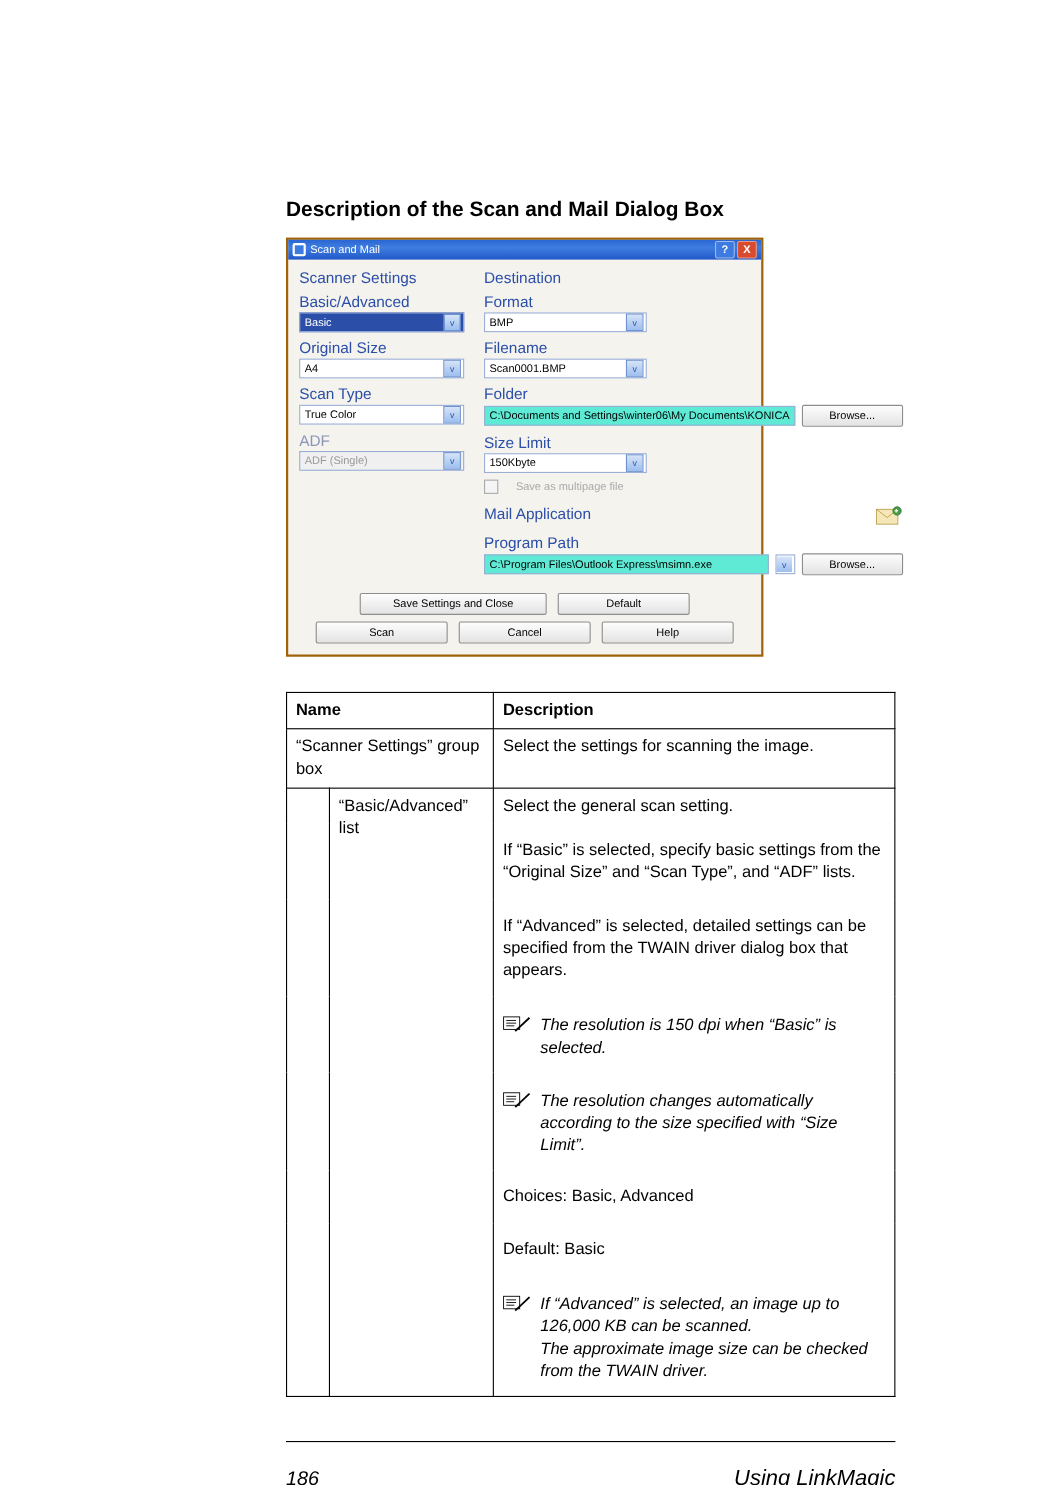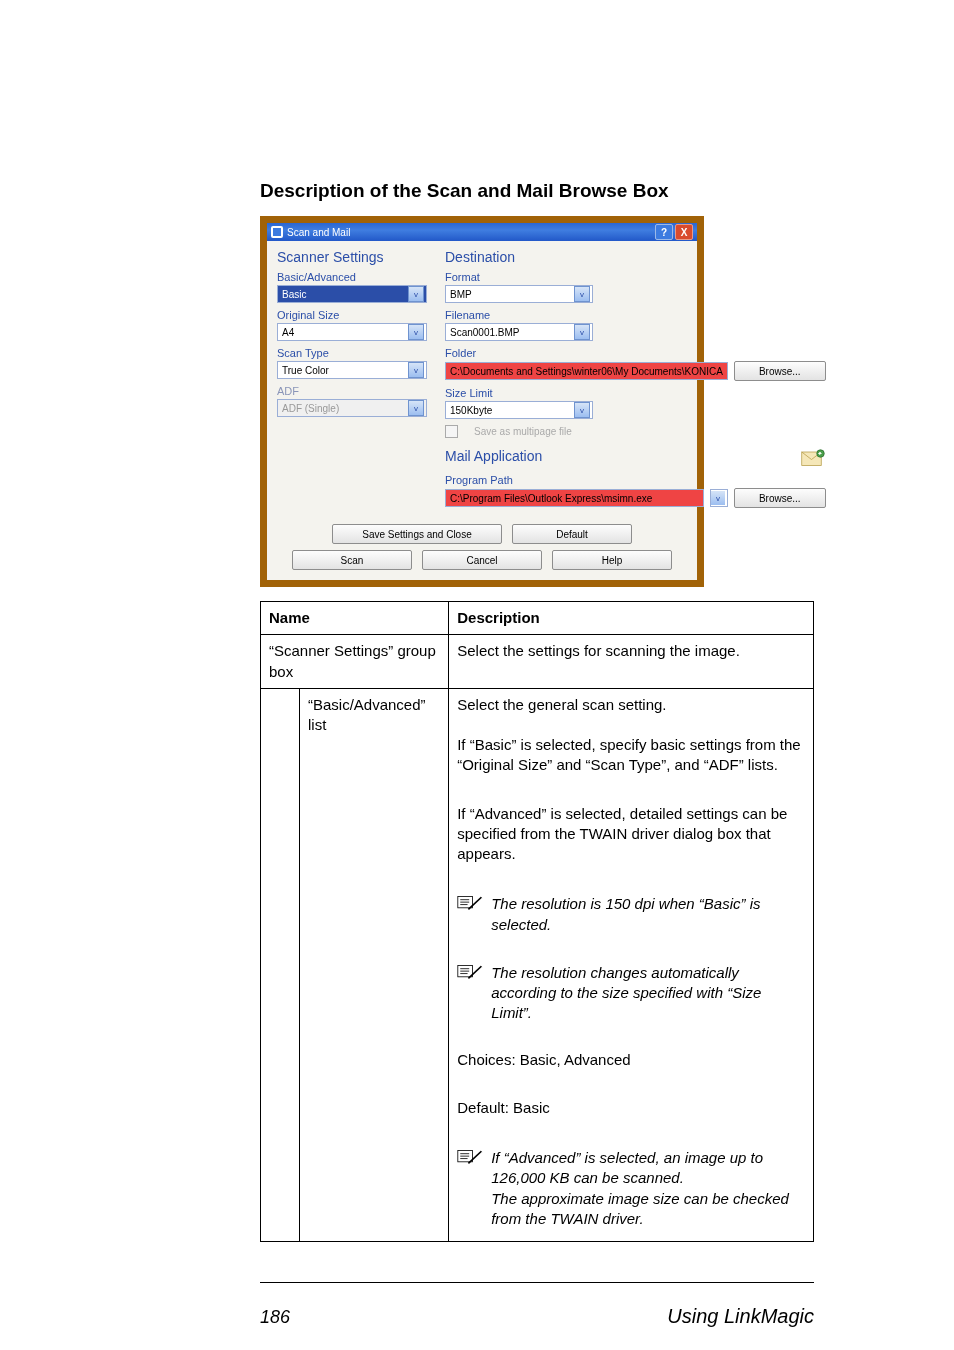--- a/index.html
+++ b/index.html
@@ -14,22 +14,22 @@
     padding: 180px 140px 80px 260px;
   }
   h2.section-title {
     font-size: 19px;
     font-weight: bold;
     margin: 0 0 14px 0;
   }
   
   .dialog {
     width: 430px;
-    border: 7px solid #a16207;
-    margin-bottom: 14px;
+    border: 2px solid #a16207;
+    margin-bottom: 32px;
     font-size: 10px;
     background: #f4f3ee;
   }
   .titlebar {
     height: 18px;
     background: linear-gradient(to bottom, #2a66d3 0%, #3f7de0 40%, #2258c8 100%);
     color: #fff;
     display: flex;
     align-items: center;
     padding: 0 4px;
@@ -70,21 +70,21 @@
   }
   .col { flex:1; }
   .col.left { flex: 0 0 150px; }
   .group-title {
     color: #2b4ea8;
     font-size: 14px;
     margin-bottom: 4px;
   }
   .field-label {
     color: #2b4ea8;
-    font-size: 11px;
+    font-size: 14px;
     margin: 6px 0 2px 0;
   }
   .field-label.disabled { color:#8a95b8; }
   .select {
     display:flex;
     align-items:center;
     justify-content:space-between;
     height: 16px;
     border: 1px solid #9aaed6;
     background: #fff;
@@ -97,21 +97,21 @@
   .select .arrow {
     width: 14px; height: 14px;
     background: linear-gradient(to bottom,#d6e4f7,#9cbef0);
     border:1px solid #6f93cf;
     display:flex;align-items:center;justify-content:center;
     font-size:8px;color:#2b4ea8;
   }
   .text-input {
     height:16px;
     border:1px solid #9aaed6;
-    background:#ef4444;
+    background:#5eead4;
     padding:0 4px;
     font-size:10px;
     display:flex;align-items:center;
     overflow:hidden;white-space:nowrap;
   }
   .row-flex { display:flex; gap:6px; align-items:center;}
   .row-flex .text-input, .row-flex .select { flex:1; min-width:0;}
   .btn {
     height:18px;
     border:1px solid #8d8d8d;
@@ -211,21 +211,21 @@
   }
   .page-footer .ptext {
     font-style: italic;
     font-size: 20px;
   }
 </style>
 </head>
 <body>
 
 <div class="page">
-  <h2 class="section-title">Description of the Scan and Mail Browse Box</h2>
+  <h2 class="section-title">Description of the Scan and Mail Dialog Box</h2>
 
   <div class="dialog">
     <div class="titlebar">
       <span class="ticon"></span>
       <span>Scan and Mail</span>
       <span class="spacer"></span>
       <span class="winbtn help">?</span>
       <span class="winbtn close">X</span>
     </div>
     <div class="dialog-body">

